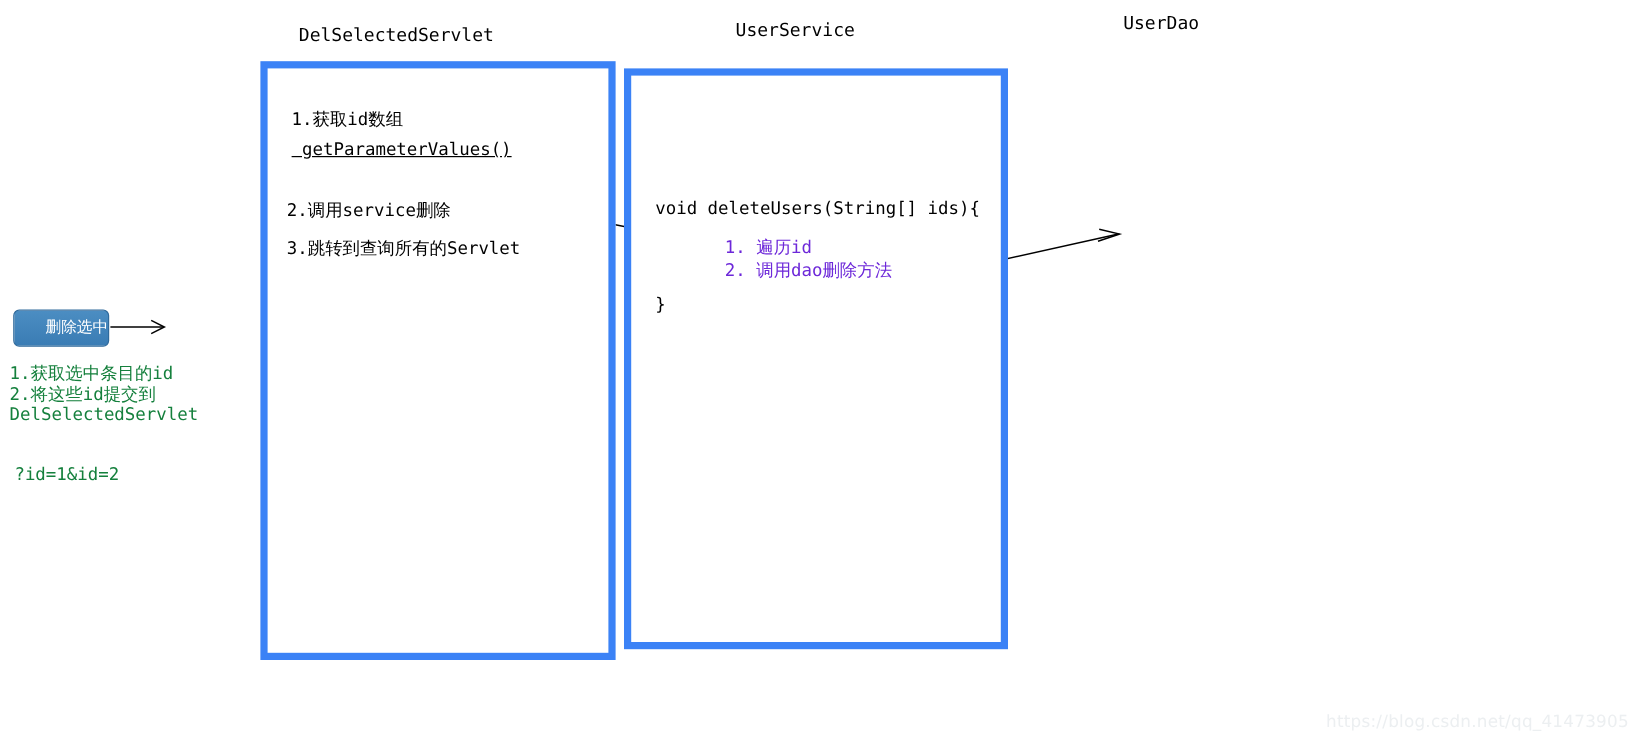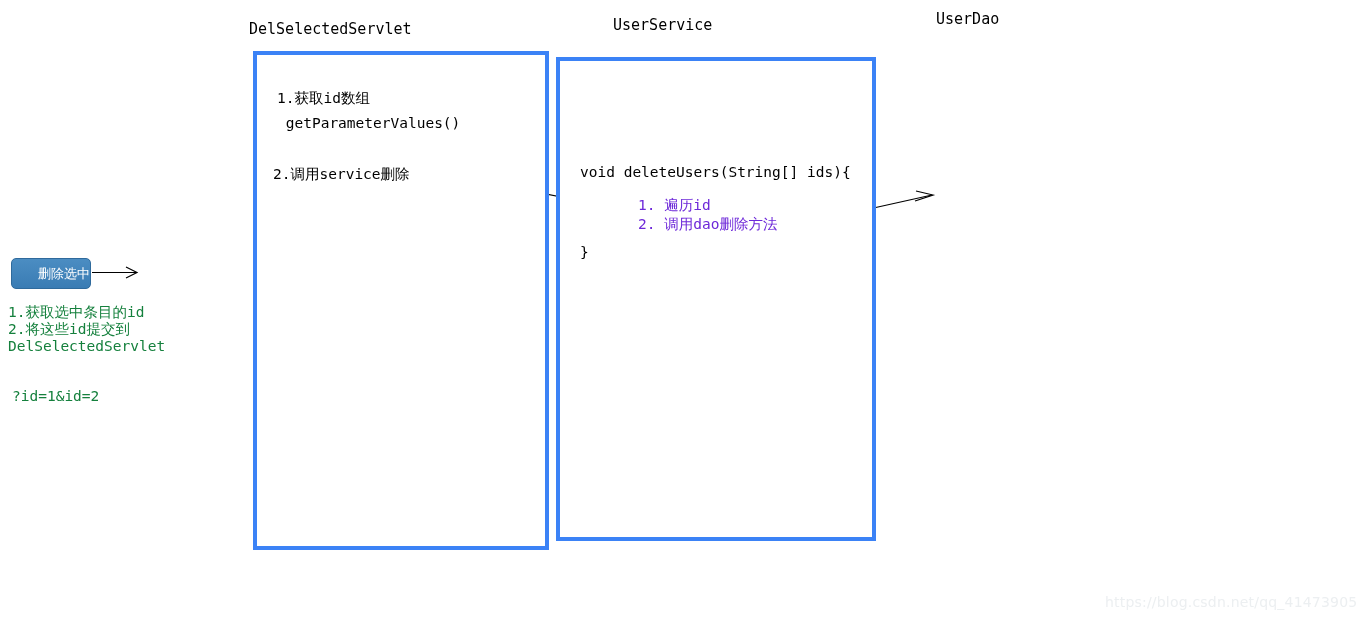--- a/index.html
+++ b/index.html
@@ -26,24 +26,23 @@
   .box-title {
     font-family: "DejaVu Sans Mono", "Liberation Mono", monospace;
     font-size: 15px;
     line-height: 17px;
     color: #000;
     white-space: nowrap;
   }
 
   
   .box {
-    border: 4px solid #3b82f6;
+    border: 6px solid #3b82f6;
     background: #ffffff;
     box-sizing: border-box;
-    margin-left: 36px;
   }
 
   
   .code-line {
     font-family: "DejaVu Sans Mono", "Liberation Mono", monospace;
     font-size: 14.5px;
     line-height: 20px;
     white-space: pre;
     color: #000;
   }
@@ -122,22 +121,23 @@
   </svg>
 
   <div class="abs box-title" style="left:249px; top:21px;">DelSelectedServlet</div>
 
   <div class="abs box-title" style="left:613px; top:17px;">UserService</div>
 
   <div class="abs box-title" style="left:936px; top:11px;">UserDao</div>
 
   <div class="abs box" style="left:217px; top:51px; width:296px; height:499px;">
     <div class="abs code-line" style="left:20px; top:33px;">1.获取id数组</div>
-    <div class="abs code-line" style="left:20px; top:58px;"> getParameterValues()</div>
+    <div class="abs code-line" style="left:20px; top:58px;text-decoration:underline;"> getParameterValues()</div>
     <div class="abs code-line" style="left:16px; top:109px;">2.调用service删除</div>
+    <div class="abs code-line" style="left:16px; top:141px;">3.跳转到查询所有的Servlet</div>
   </div>
 
   <div class="abs box" style="left:520px; top:57px; width:320px; height:484px;">
     <div class="abs code-line" style="left:20px; top:101px;">void deleteUsers(String[] ids){</div>
     <div class="abs list-line" style="left:78px; top:134px;">1. 遍历id</div>
     <div class="abs list-line" style="left:78px; top:153px;">2. 调用dao删除方法</div>
     <div class="abs code-line" style="left:20px; top:181px;">}</div>
   </div>
 
 

